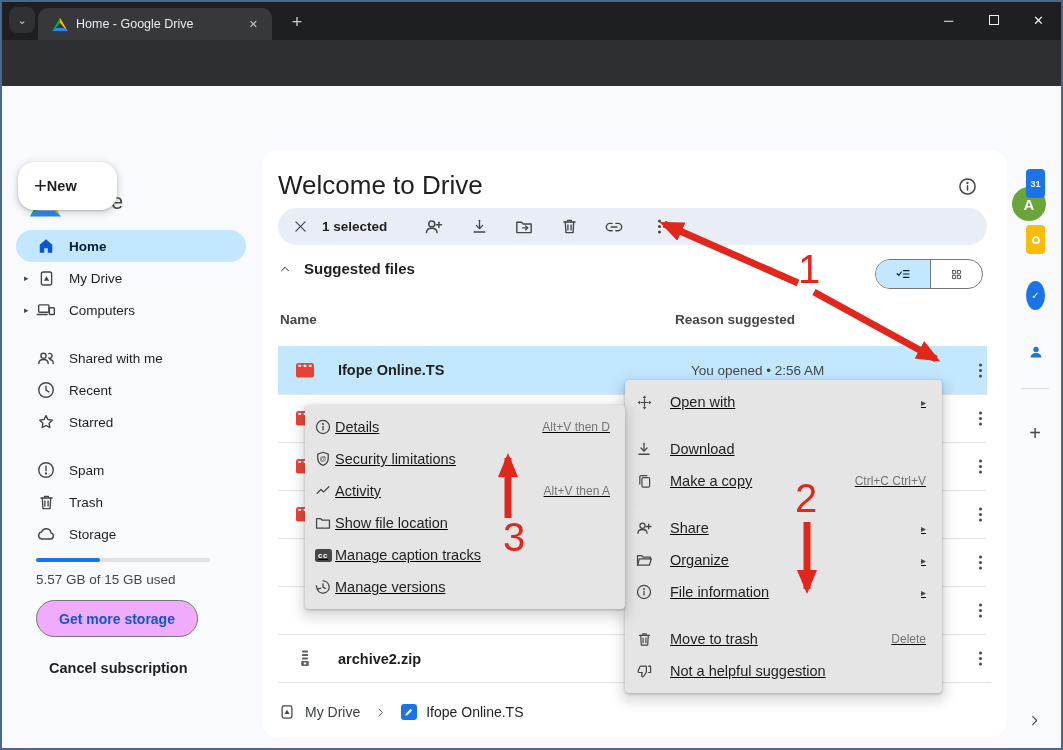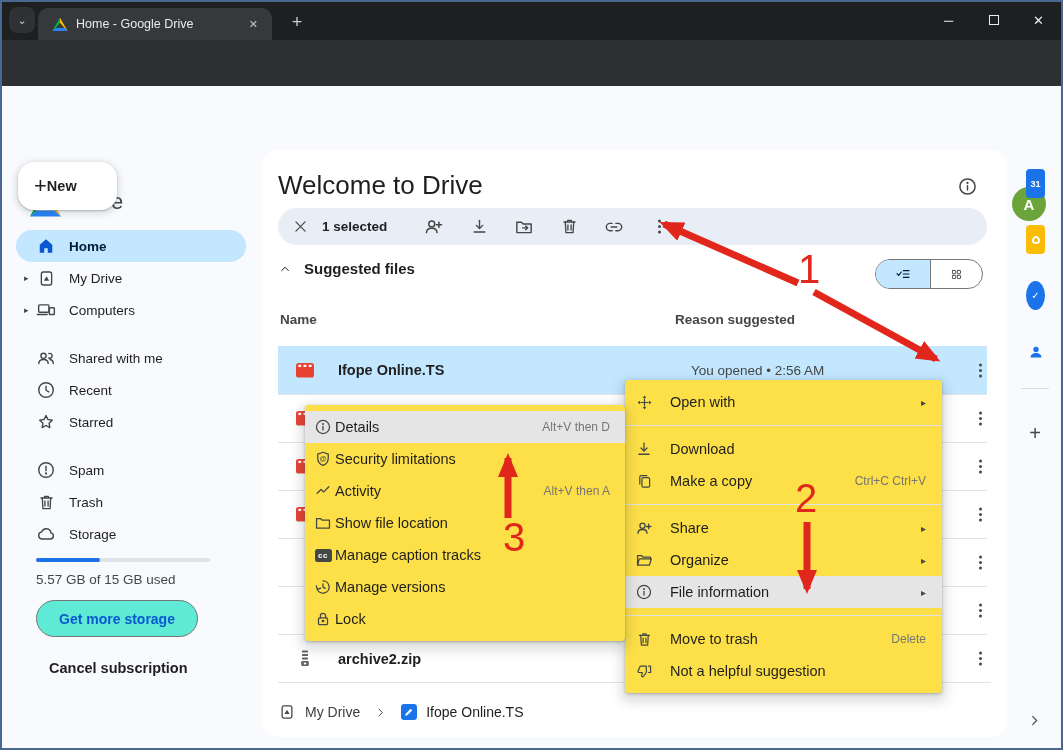--- a/index.html
+++ b/index.html
@@ -46,21 +46,21 @@
   .newbtn .plus { font-size:22px; color:#1f1f1f; font-weight:400; }
   .newbtn .nlabel { font-size:14.5px; font-weight:bold; color:#1f1f1f; }
   .sitem { position:absolute; left:16px; width:230px; height:32px; border-radius:16px; display:flex; align-items:center; padding-left:20px; color:#1f1f1f; font-size:13.5px; }
   .sitem .sic { width:20px; display:flex; justify-content:center; color:#444746; margin-right:13px; }
   .sitem.active { background:#c2e7ff; color:#001d35; font-weight:bold; }
   .sitem.active .sic { color:#0b57d0; }
   .expander { position:absolute; left:24px; width:10px; color:#444746; font-size:9px; }
   .progress { position:absolute; left:36px; top:558px; width:174px; height:4px; border-radius:2px; background:#dfe3e8; }
   .progress > i { display:block; width:37%; height:4px; border-radius:2px; background:#1a73e8; }
   .storagetext { position:absolute; left:36px; top:572px; font-size:13.5px; color:#444746; }
-  .morestorage { position:absolute; left:36px; top:600px; width:162px; height:37px; border:1px solid #747775; border-radius:19px; display:flex; align-items:center; justify-content:center; color:#0b57d0; font-size:14px; font-weight:bold; background:#5eead4; }
+  .morestorage { position:absolute; left:36px; top:600px; width:162px; height:37px; border:1px solid #747775; border-radius:19px; display:flex; align-items:center; justify-content:center; color:#0b57d0; font-size:14px; font-weight:bold; background:#f0abfc; }
   .cancelsub { position:absolute; left:49px; top:660px; font-size:14.5px; font-weight:bold; color:#1f1f1f; }
 
   
   .card { position:absolute; left:262px; top:150px; width:745px; height:587px; background:#fff; border-radius:16px; }
   .wtitle { position:absolute; left:16px; top:20px; font-size:26px; color:#1f1f1f; }
   .cardinfo { position:absolute; left:695px; top:26px; color:#444746; }
   .seltoolbar { position:absolute; left:16px; top:58px; width:709px; height:37px; border-radius:19px; background:#e9eef6; display:flex; align-items:center; color:#444746; }
   .tbico { width:24px; display:flex; justify-content:center; align-items:center; }
   .selcount { font-size:13.5px; font-weight:bold; color:#1f1f1f; margin:0 12px 0 10px; }
   .secrow { position:absolute; left:16px; top:110px; display:flex; align-items:center; color:#1f1f1f; }
@@ -86,21 +86,21 @@
   .cal { background:#1a73e8; border-radius:4px; color:#fff; font-size:9px; font-weight:bold; display:flex; align-items:center; justify-content:center; }
   .keep { background:#fbbc04; border-radius:4px; display:flex; align-items:center; justify-content:center; }
   .keep i { width:8px; height:8px; border:2px solid #fff; border-radius:50% 50% 50% 50%/60% 60% 40% 40%; }
   .tasks { background:#1a73e8; border-radius:50%; color:#fff; font-size:10px; display:flex; align-items:center; justify-content:center; }
   .contacts { color:#1a73e8; display:flex; align-items:center; justify-content:center; }
   .raildiv { position:absolute; left:1021px; top:388px; width:28px; height:1px; background:#dadce0; }
   .railplus { position:absolute; left:1024px; top:422px; width:22px; height:22px; color:#444746; font-size:20px; display:flex; align-items:center; justify-content:center; }
   .railchev { position:absolute; left:1027px; top:713px; color:#444746; }
 
   
-  .menu { position:absolute; background:#fde047; border-radius:4px; box-shadow:0 1px 3px rgba(60,64,67,.35), 0 5px 12px 4px rgba(60,64,67,.18); padding:6px 0; z-index:30; }
+  .menu { position:absolute; background:#e5e5e5; border-radius:4px; box-shadow:0 1px 3px rgba(60,64,67,.35), 0 5px 12px 4px rgba(60,64,67,.18); padding:6px 0; z-index:30;text-decoration:underline; }
   .mainmenu { left:625px; top:380px; width:317px; }
   .submenu { left:305px; top:405px; width:320px; }
   .mi { height:32px; display:flex; align-items:center; padding:0 16px 0 10px; font-size:14.5px; color:#1f1f1f; }
   .mi .micon { width:18px; display:flex; justify-content:center; color:#444746; margin-right:17px; }
   .submenu .mi { padding:0 15px 0 9px; }
   .submenu .mi .micon { margin-right:3px; }
   .mi .mshort { margin-left:auto; font-size:12px; color:#757575; }
   .mi .marrow { margin-left:auto; font-size:10px; color:#444746; }
   .mi.hl { background:#e5e5e5; }
   .msep { height:1px; background:#e1e3e6; margin:7px 0; }
@@ -862,28 +862,20 @@
         </span>
       <span>Manage caption tracks</span>
     </div>
     <div class="mi">
       <span class="micon">
           <svg width="18" height="18">
             <use href="#sy-history"></use>
           </svg>
         </span>
       <span>Manage versions</span>
-    </div>
-    <div class="mi">
-      <span class="micon">
-          <svg width="18" height="18">
-            <use href="#sy-lock"></use>
-          </svg>
-        </span>
-      <span>Lock</span>
     </div>
   </div>
 
   <svg class="annotations" width="1063" height="750">
     <defs>
       <marker id="arrhead" markerUnits="userSpaceOnUse" markerWidth="26" markerHeight="22" refX="19" refY="10" orient="auto">
         <polygon points="0,0 24,10 0,20" fill="#e1261c"></polygon>
       </marker>
     </defs>
     <line class="ann-line" x1="798" y1="283" x2="664" y2="224" marker-end="url(#arrhead)"></line>

